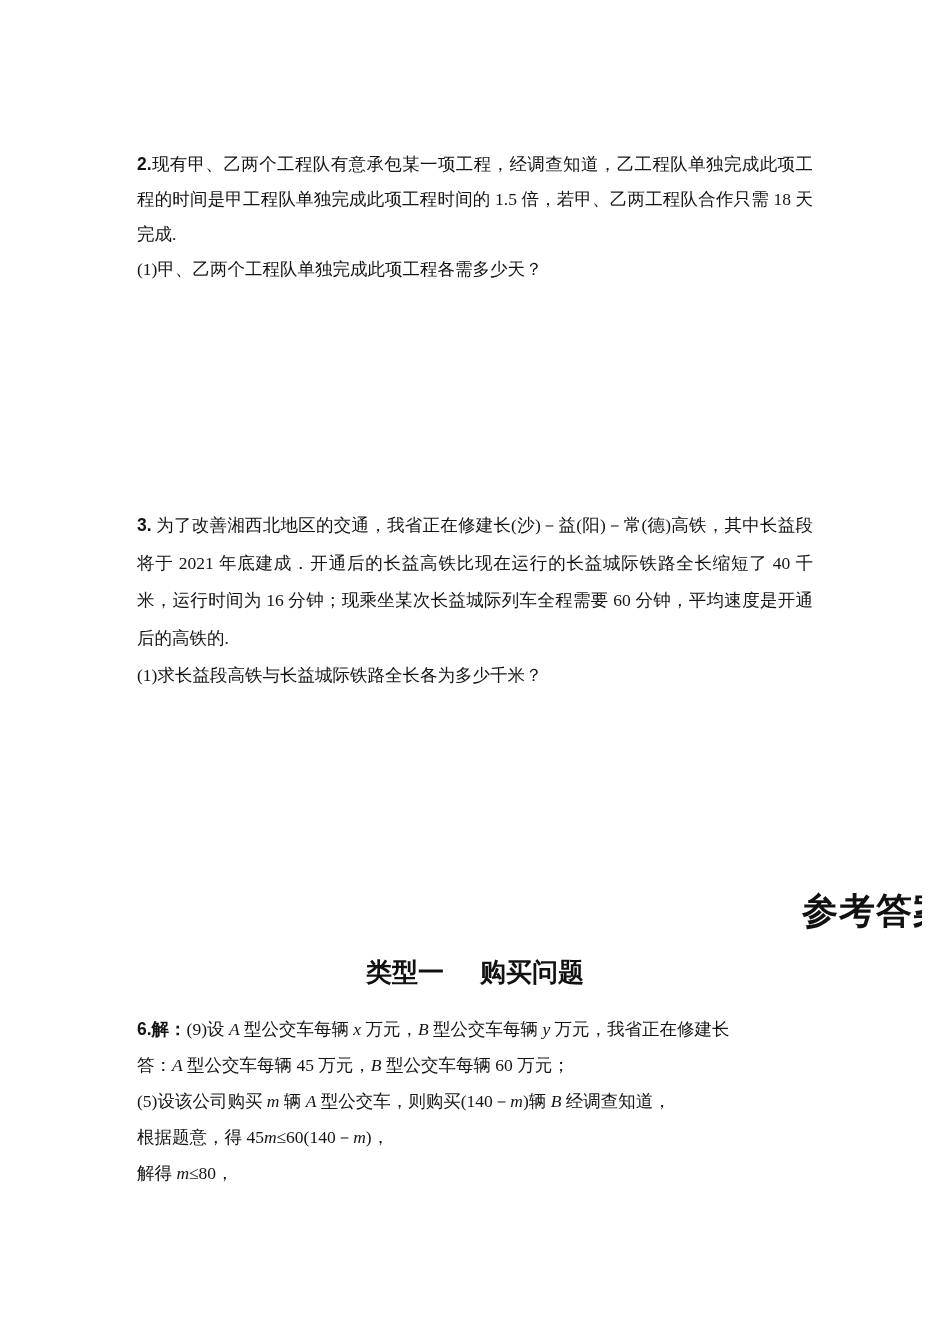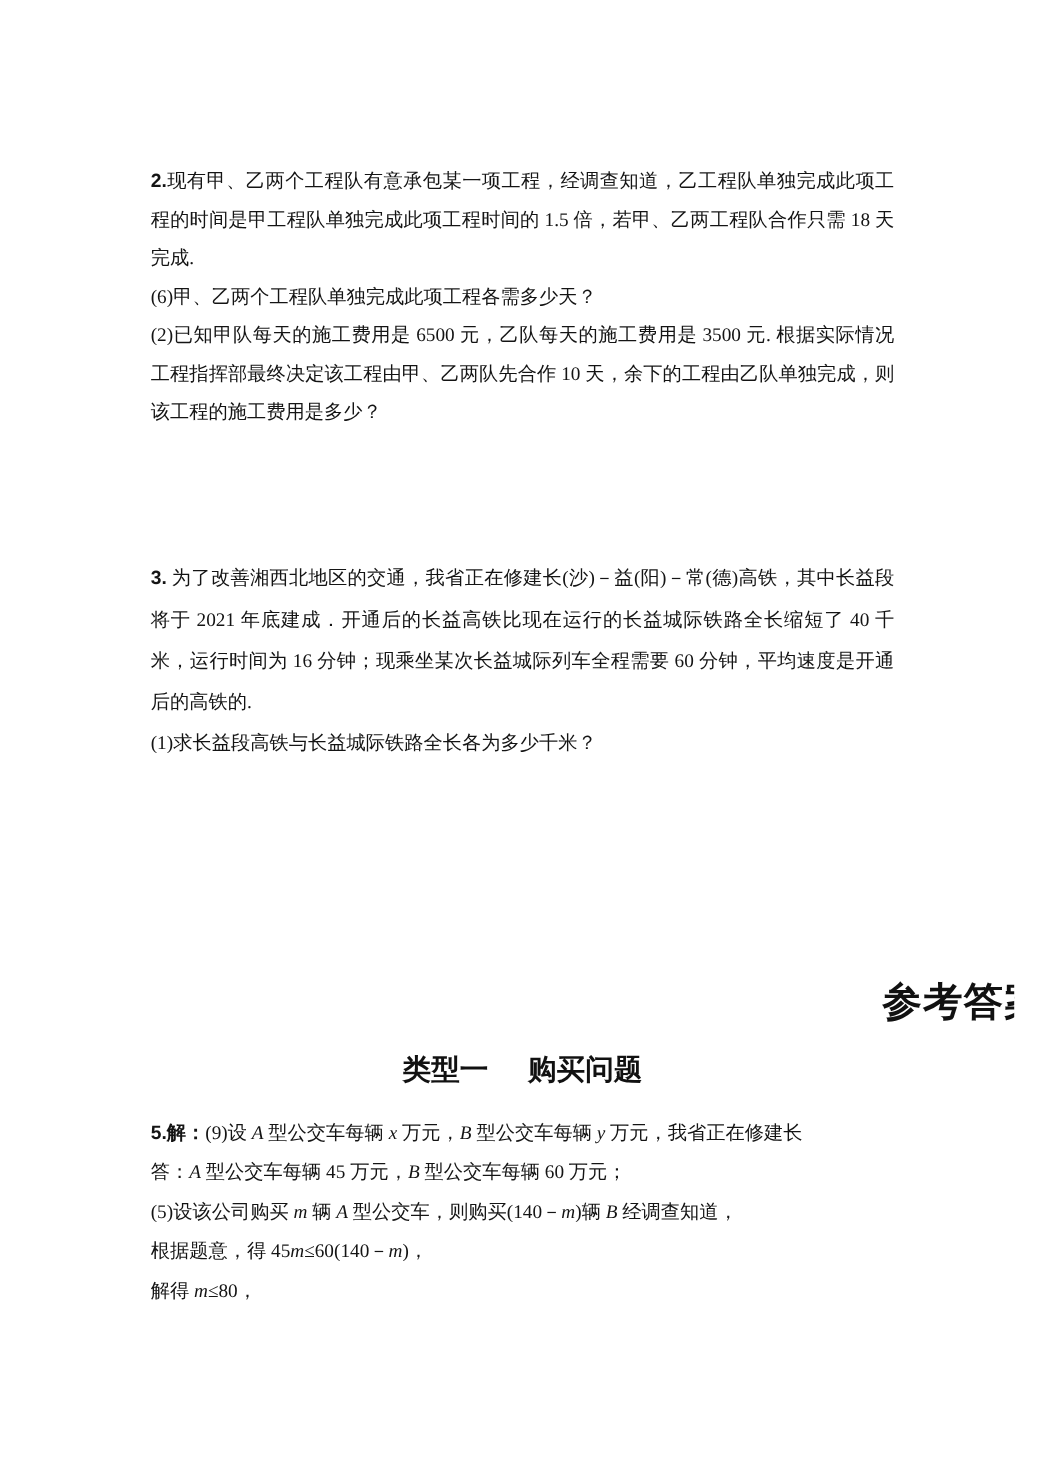--- a/index.html
+++ b/index.html
@@ -74,37 +74,36 @@
     color: #111111;
   }
 </style>
 </head>
 <body>
 
 <div class="page">
 
   <div class="block problem-2">
     <p><span class="seg-b">2.</span><span>现有甲、乙两个工程队有意承包某一项工程，经调查知道，乙工程队单独完成此项工程的时间是甲工程队单独完成此项工程时间的 1.5 倍，若甲、乙两工程队合作只需 18 天完成.</span></p>
-    <p><span>(6)甲、乙两个工程队单独完成此项工程各需多少天？</span></p>
-    <p><span>(2)已知甲队每天的施工费用是 6500 元，乙队每天的施工费用是 3500 元. 根据实际情况工程指挥部最终决定该工程由甲、乙两队先合作 10 天，余下的工程由乙队单独完成，则该工程的施工费用是多少？</span></p>
+    <p><span>(1)甲、乙两个工程队单独完成此项工程各需多少天？</span></p>
   </div>
 
   <div class="block problem-3">
     <p><span class="seg-b">3.</span><span> 为了改善湘西北地区的交通，我省正在修建长(沙)－益(阳)－常(德)高铁，其中长益段将于 2021 年底建成．开通后的长益高铁比现在运行的长益城际铁路全长缩短了 40 千米，运行时间为 16 分钟；现乘坐某次长益城际列车全程需要 60 分钟，平均速度是开通后的高铁的.</span></p>
     <p><span>(1)求长益段高铁与长益城际铁路全长各为多少千米？</span></p>
   </div>
 
   <div class="ref-title">参考答案</div>
 
   <div class="type-heading">
     <span>类型一</span>
     <span>购买问题</span>
   </div>
 
   <div class="block answers">
-    <p><span class="seg-b">5.解：</span><span>(9)设 </span><span class="seg-i">A</span><span> 型公交车每辆 </span><span class="seg-i">x</span><span> 万元，</span><span class="seg-i">B</span><span> 型公交车每辆 </span><span class="seg-i">y</span><span> 万元，我省正在修建长</span></p>
+    <p><span class="seg-b">6.解：</span><span>(9)设 </span><span class="seg-i">A</span><span> 型公交车每辆 </span><span class="seg-i">x</span><span> 万元，</span><span class="seg-i">B</span><span> 型公交车每辆 </span><span class="seg-i">y</span><span> 万元，我省正在修建长</span></p>
     <p><span>答：</span><span class="seg-i">A</span><span> 型公交车每辆 45 万元，</span><span class="seg-i">B</span><span> 型公交车每辆 60 万元；</span></p>
     <p><span>(5)设该公司购买 </span><span class="seg-i">m</span><span> 辆 </span><span class="seg-i">A</span><span> 型公交车，则购买(140－</span><span class="seg-i">m</span><span>)辆 </span><span class="seg-i">B</span><span> 经调查知道，</span></p>
     <p><span>根据题意，得 45</span><span class="seg-i">m</span><span>≤60(140－</span><span class="seg-i">m</span><span>)，</span></p>
     <p><span>解得 </span><span class="seg-i">m</span><span>≤80，</span></p>
   </div>
 
 </div>
 
 </body></html>

